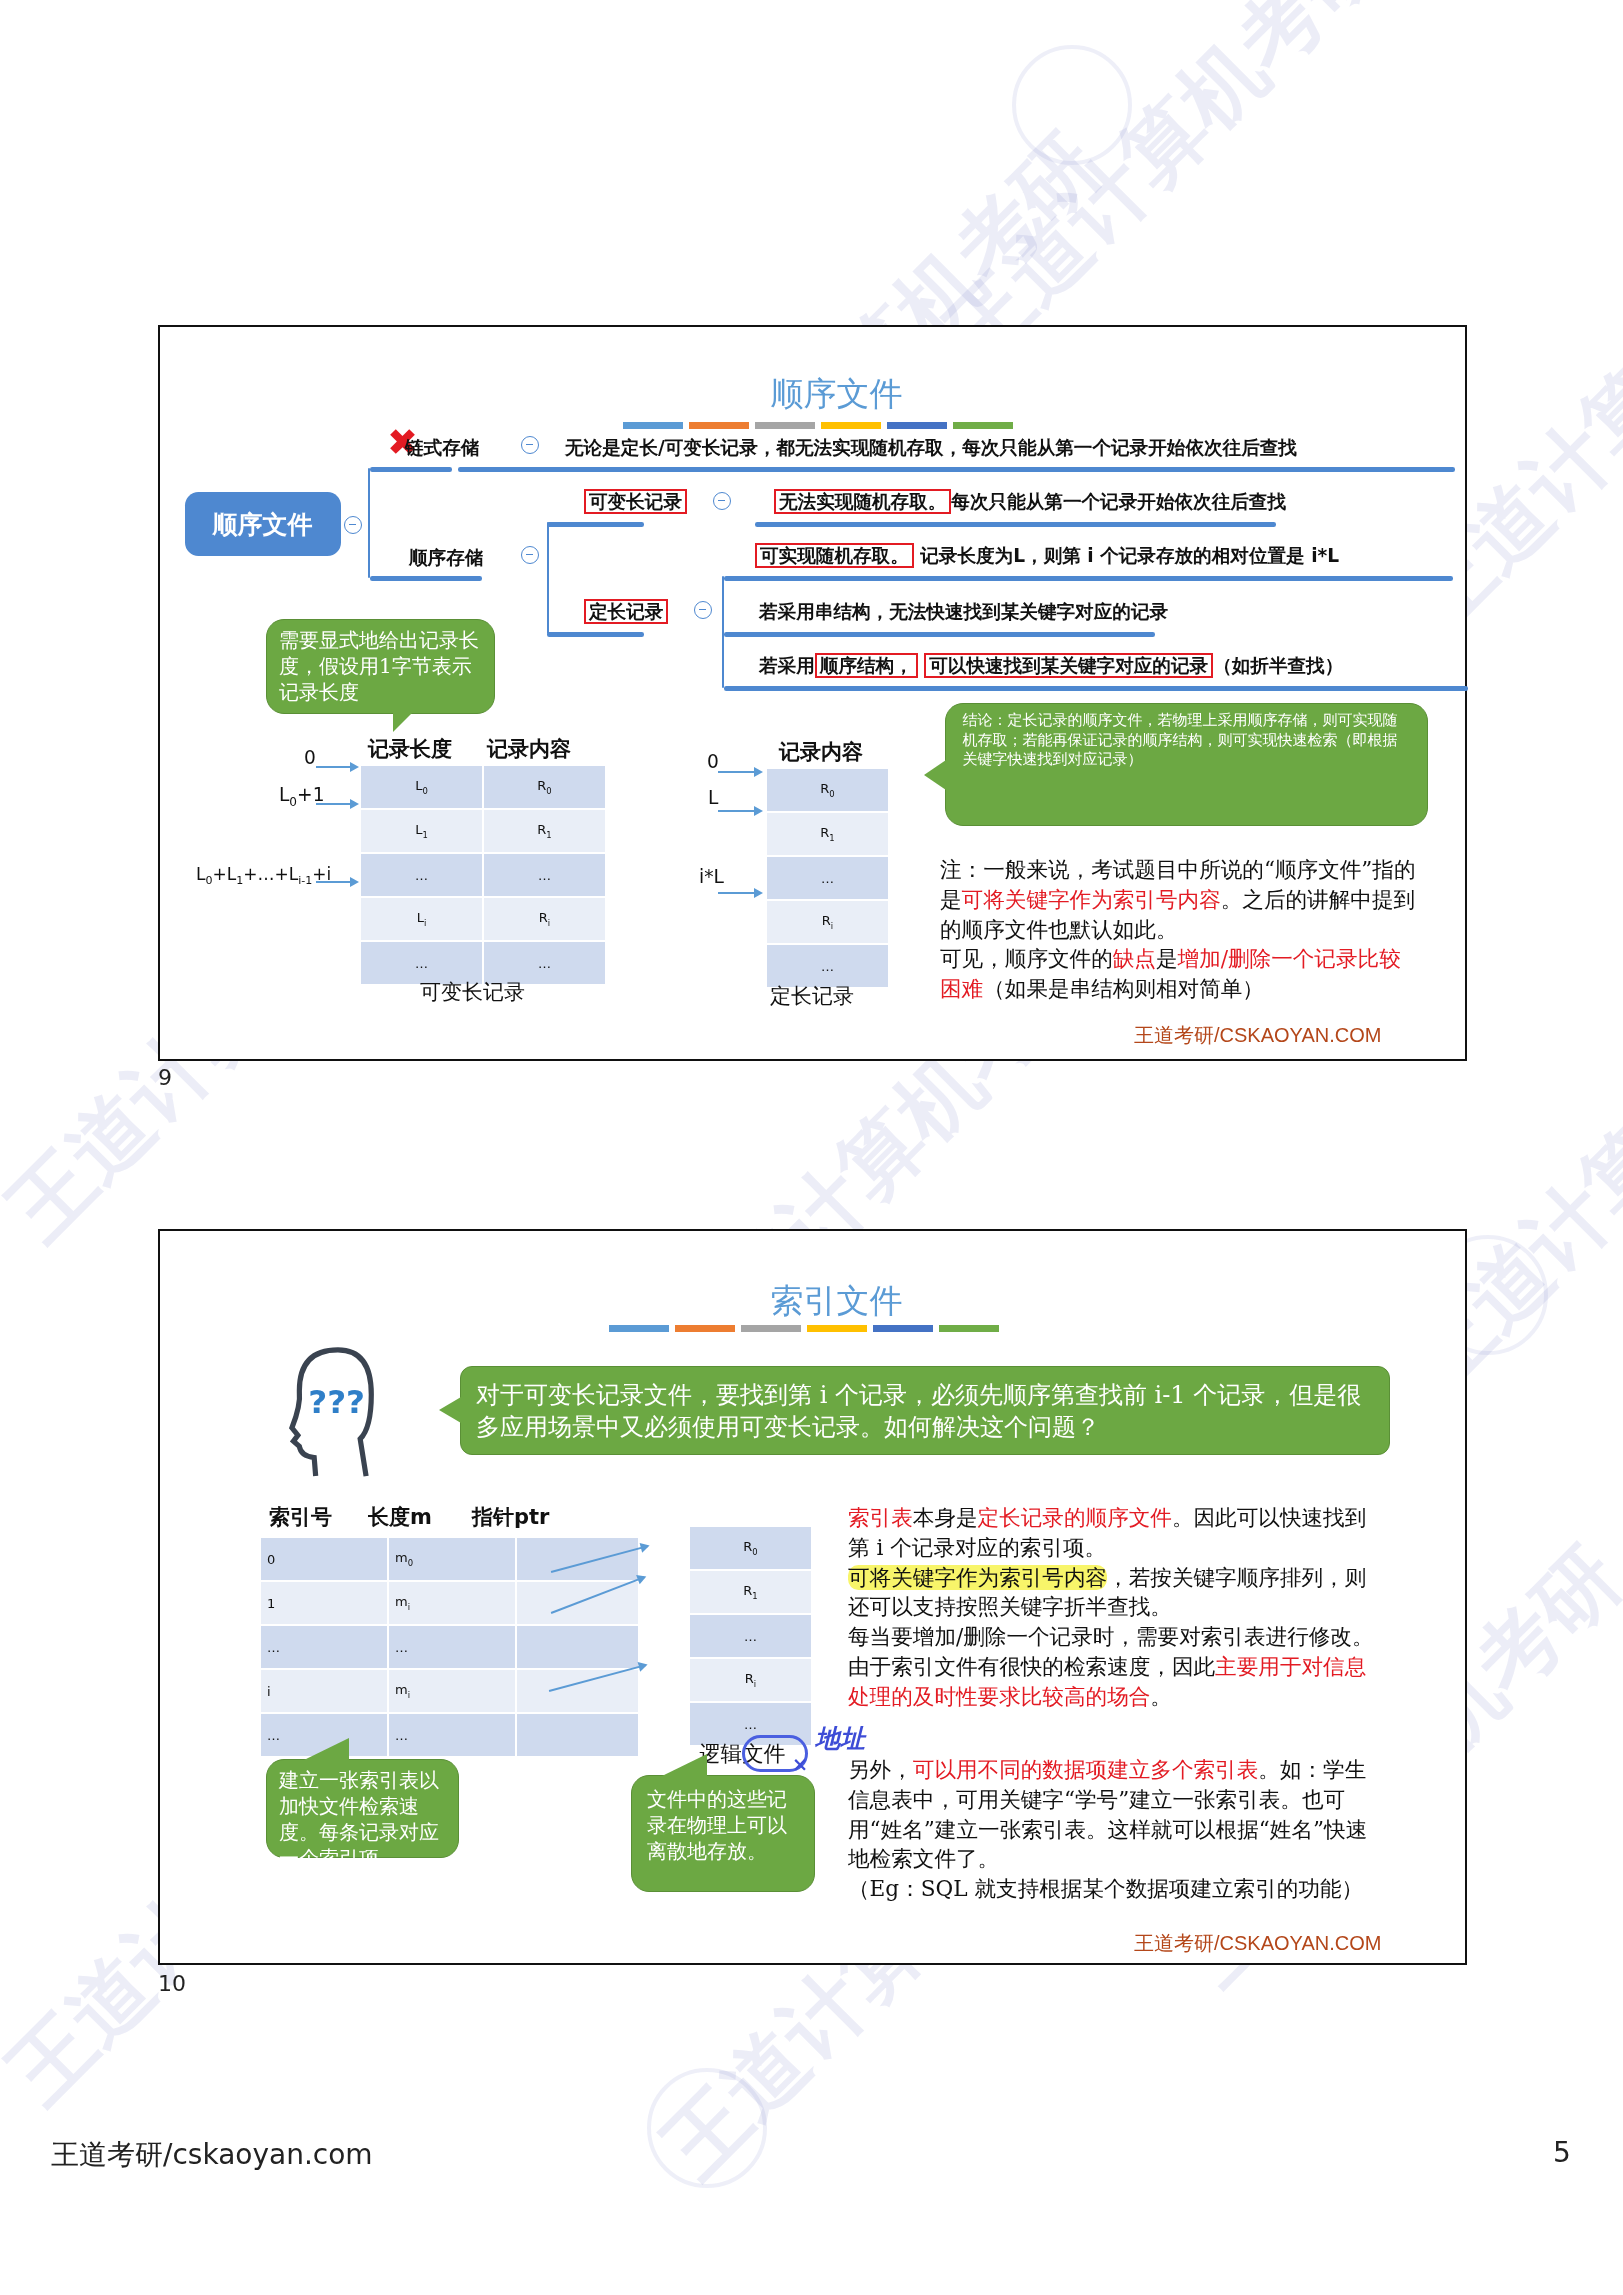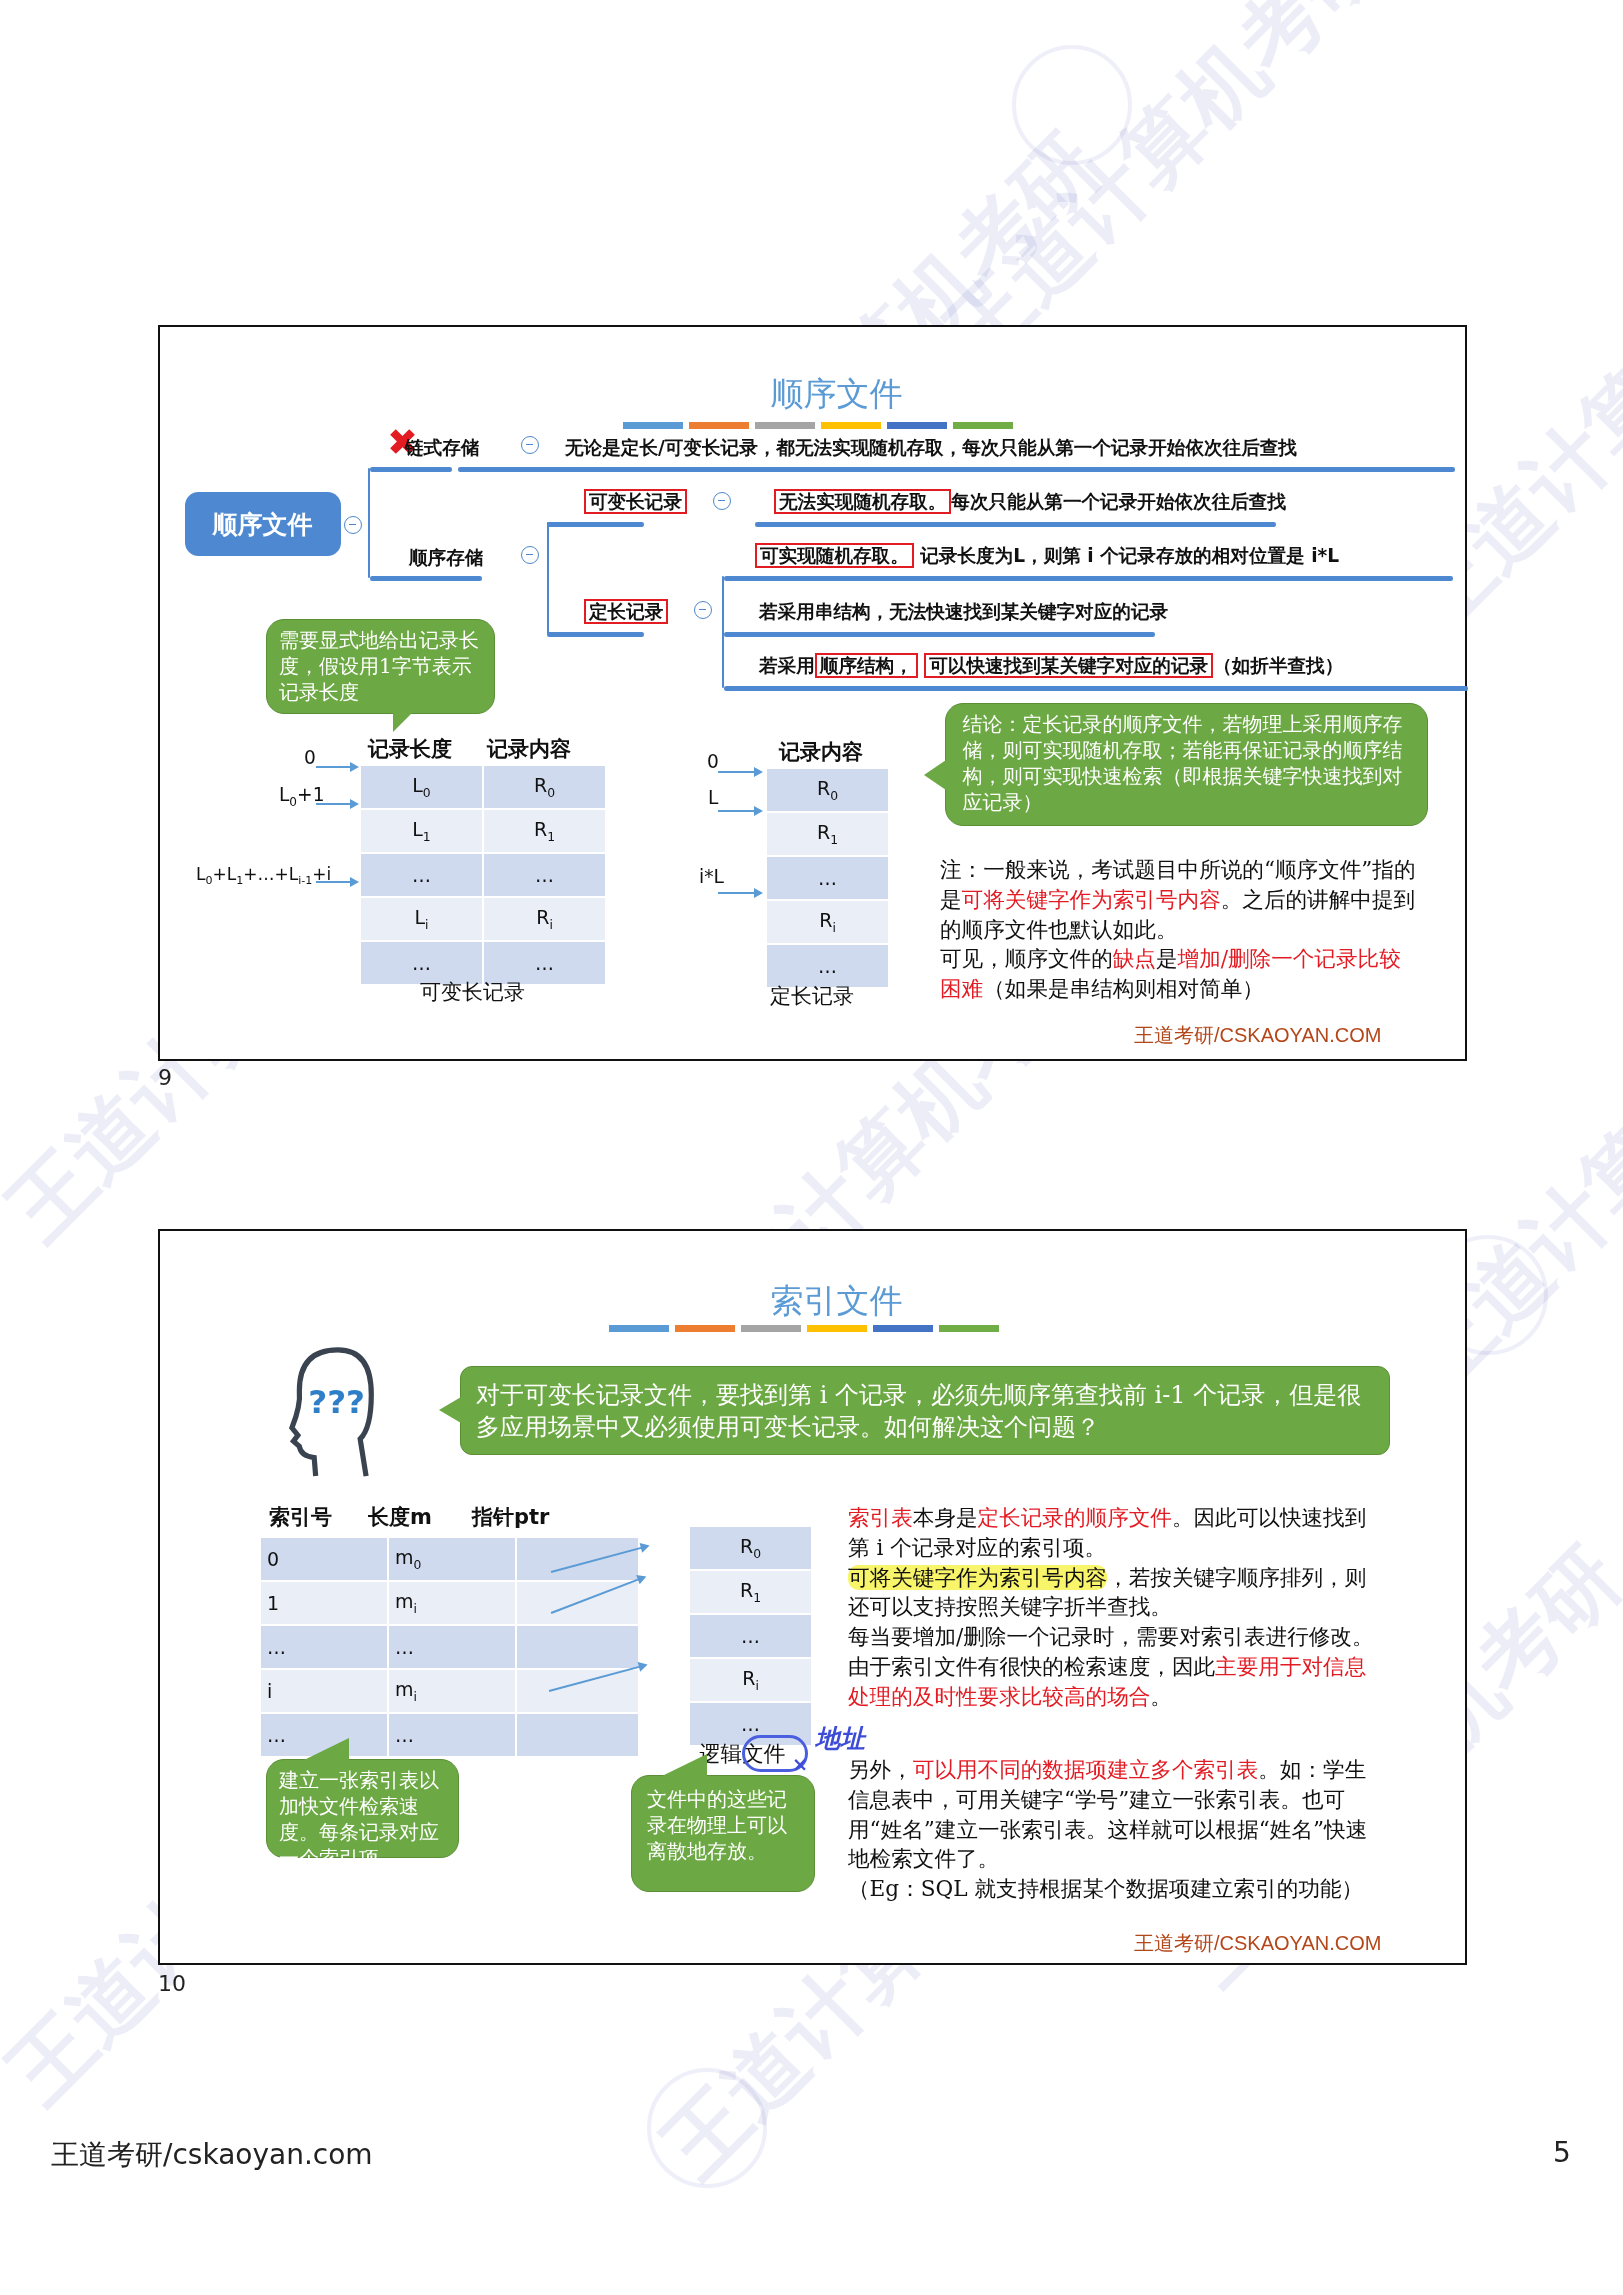--- a/index.html
+++ b/index.html
@@ -14,21 +14,21 @@
   .mm-root{position:absolute;background:#4e88d0;color:#fff;font-weight:bold;font-size:25px;border-radius:13.4px;display:flex;align-items:center;justify-content:center;}
   .mm-node{position:absolute;font-size:18.6px;font-weight:bold;color:#111;white-space:nowrap;}
   .mm-line{position:absolute;height:5.2px;background:#4e88d0;border-radius:2.2px;}
   .mm-vline{position:absolute;width:2.2px;background:#4e88d0;}
   .collapse{position:absolute;width:16.4px;height:16.4px;border:1.5px solid #4e88d0;border-radius:50%;background:#fff;}
   .collapse::after{content:"";position:absolute;left:3.7px;top:6.7px;width:7.4px;height:1.5px;background:#4e88d0;}
   .redbox{border:2.2px solid #e31b23;padding:0 3px;}
   .bubble{position:absolute;background:#6ca843;color:#fff;border:1.5px solid #5a8f36;border-radius:18px;padding:10.4px 15px;box-sizing:border-box;font-size:21.6px;line-height:1.3;font-family:"DejaVu Serif","Liberation Serif",serif;}
   .bubble .tail{position:absolute;width:0;height:0;}
   .tbl{position:absolute;border-collapse:collapse;}
-  .tbl td{width:119px;height:40px;text-align:center;font-size:19px;border:2.2px solid #fff;}
+  .tbl td{width:119px;height:40px;text-align:center;font-size:13px;border:2.2px solid #fff;}
   .tbl tr:nth-child(odd) td{background:#cfdaee;}
   .tbl tr:nth-child(even) td{background:#e9eef7;}
   .tbl-hdr{position:absolute;font-size:21px;font-weight:bold;}
   .label{position:absolute;font-size:18.6px;}
   .arrow{position:absolute;height:1.5px;background:#5b9bd5;transform-origin:left center;}
   .arrow::after{content:"";position:absolute;right:-1.5px;top:-4.5px;border-left:9px solid #5b9bd5;border-top:5.2px solid transparent;border-bottom:5.2px solid transparent;}
   .para{position:absolute;font-size:21.6px;line-height:1.38;font-family:"DejaVu Serif","Liberation Serif",serif;}
   .red{color:#e31b23;}
   .hl{background:#f8f56a;border-radius:10.4px;}
   .brand{position:absolute;color:#b4471a;font-size:20px;font-family:"Liberation Sans",sans-serif;}
@@ -162,21 +162,21 @@
   </tbody>
     </table>
   <div class="label" style="left:547px;top:424px;">0</div>
   <div class="arrow" style="left:558px;top:444px;width:43px;"></div>
   <div class="label" style="left:548px;top:460px;">L</div>
   <div class="arrow" style="left:558px;top:483px;width:43px;"></div>
   <div class="label" style="left:539px;top:539px;">i*L</div>
   <div class="arrow" style="left:558px;top:565px;width:43px;"></div>
   <div class="label" style="left:610px;top:655px;font-size:21px;font-family:'DejaVu Serif',serif;">定长记录</div>
 
-  <div class="bubble" style="left:785px;top:376px;width:483px;height:123px;font-size:20px;padding:7.4px 16.4px;">
+  <div class="bubble" style="left:785px;top:376px;width:483px;height:123px;font-size:15px;padding:7.4px 16.4px;">
     <span>结论：定长记录的顺序文件，若物理上采用顺序存储，则可实现随机存取；若能再保证记录的顺序结构，则可实现快速检索（即根据关键字快速找到对应记录）</span>
     <div class="tail" style="left:-22px;top:56px;border-right:22px solid #6ca843;border-top:15px solid transparent;border-bottom:15px solid transparent;"></div>
   </div>
 
   <div class="para" style="left:780px;top:528px;width:476px;">
     <span>注：一般来说，考试题目中所说的“顺序文件”指的是</span><span class="red">可将关键字作为索引号内容</span><span>。之后的讲解中提到的顺序文件也默认如此。</span><br>
     <span>可见，顺序文件的</span><span class="red">缺点</span><span>是</span><span class="red">增加/删除一个记录比较困难</span><span>（如果是串结构则相对简单）</span>
   </div>
   <div class="brand" style="left:974px;top:695px;">王道考研/CSKAOYAN.COM</div>
 </div>

